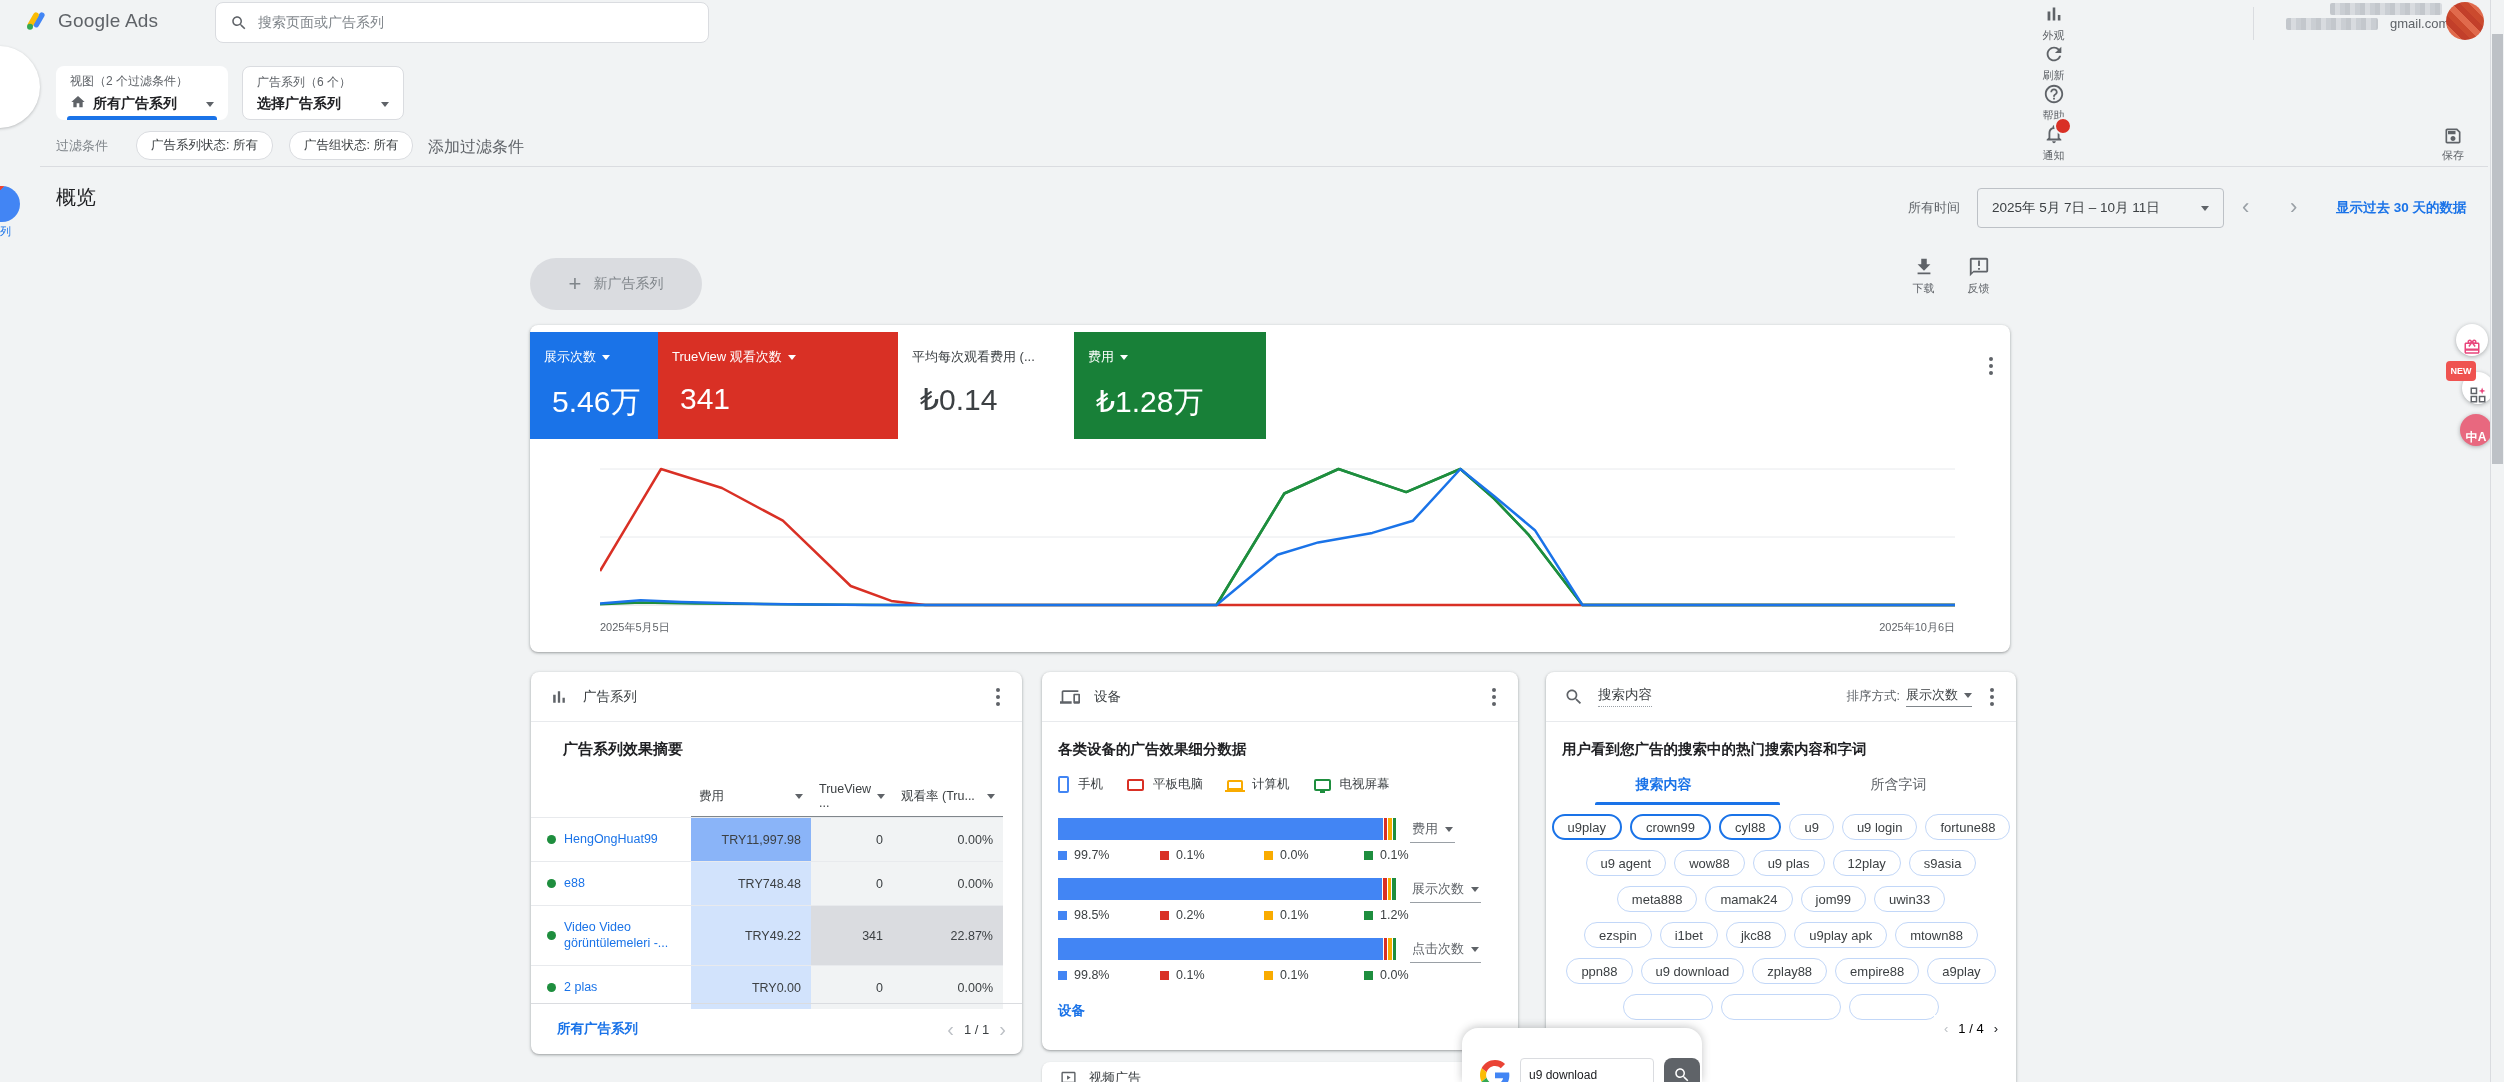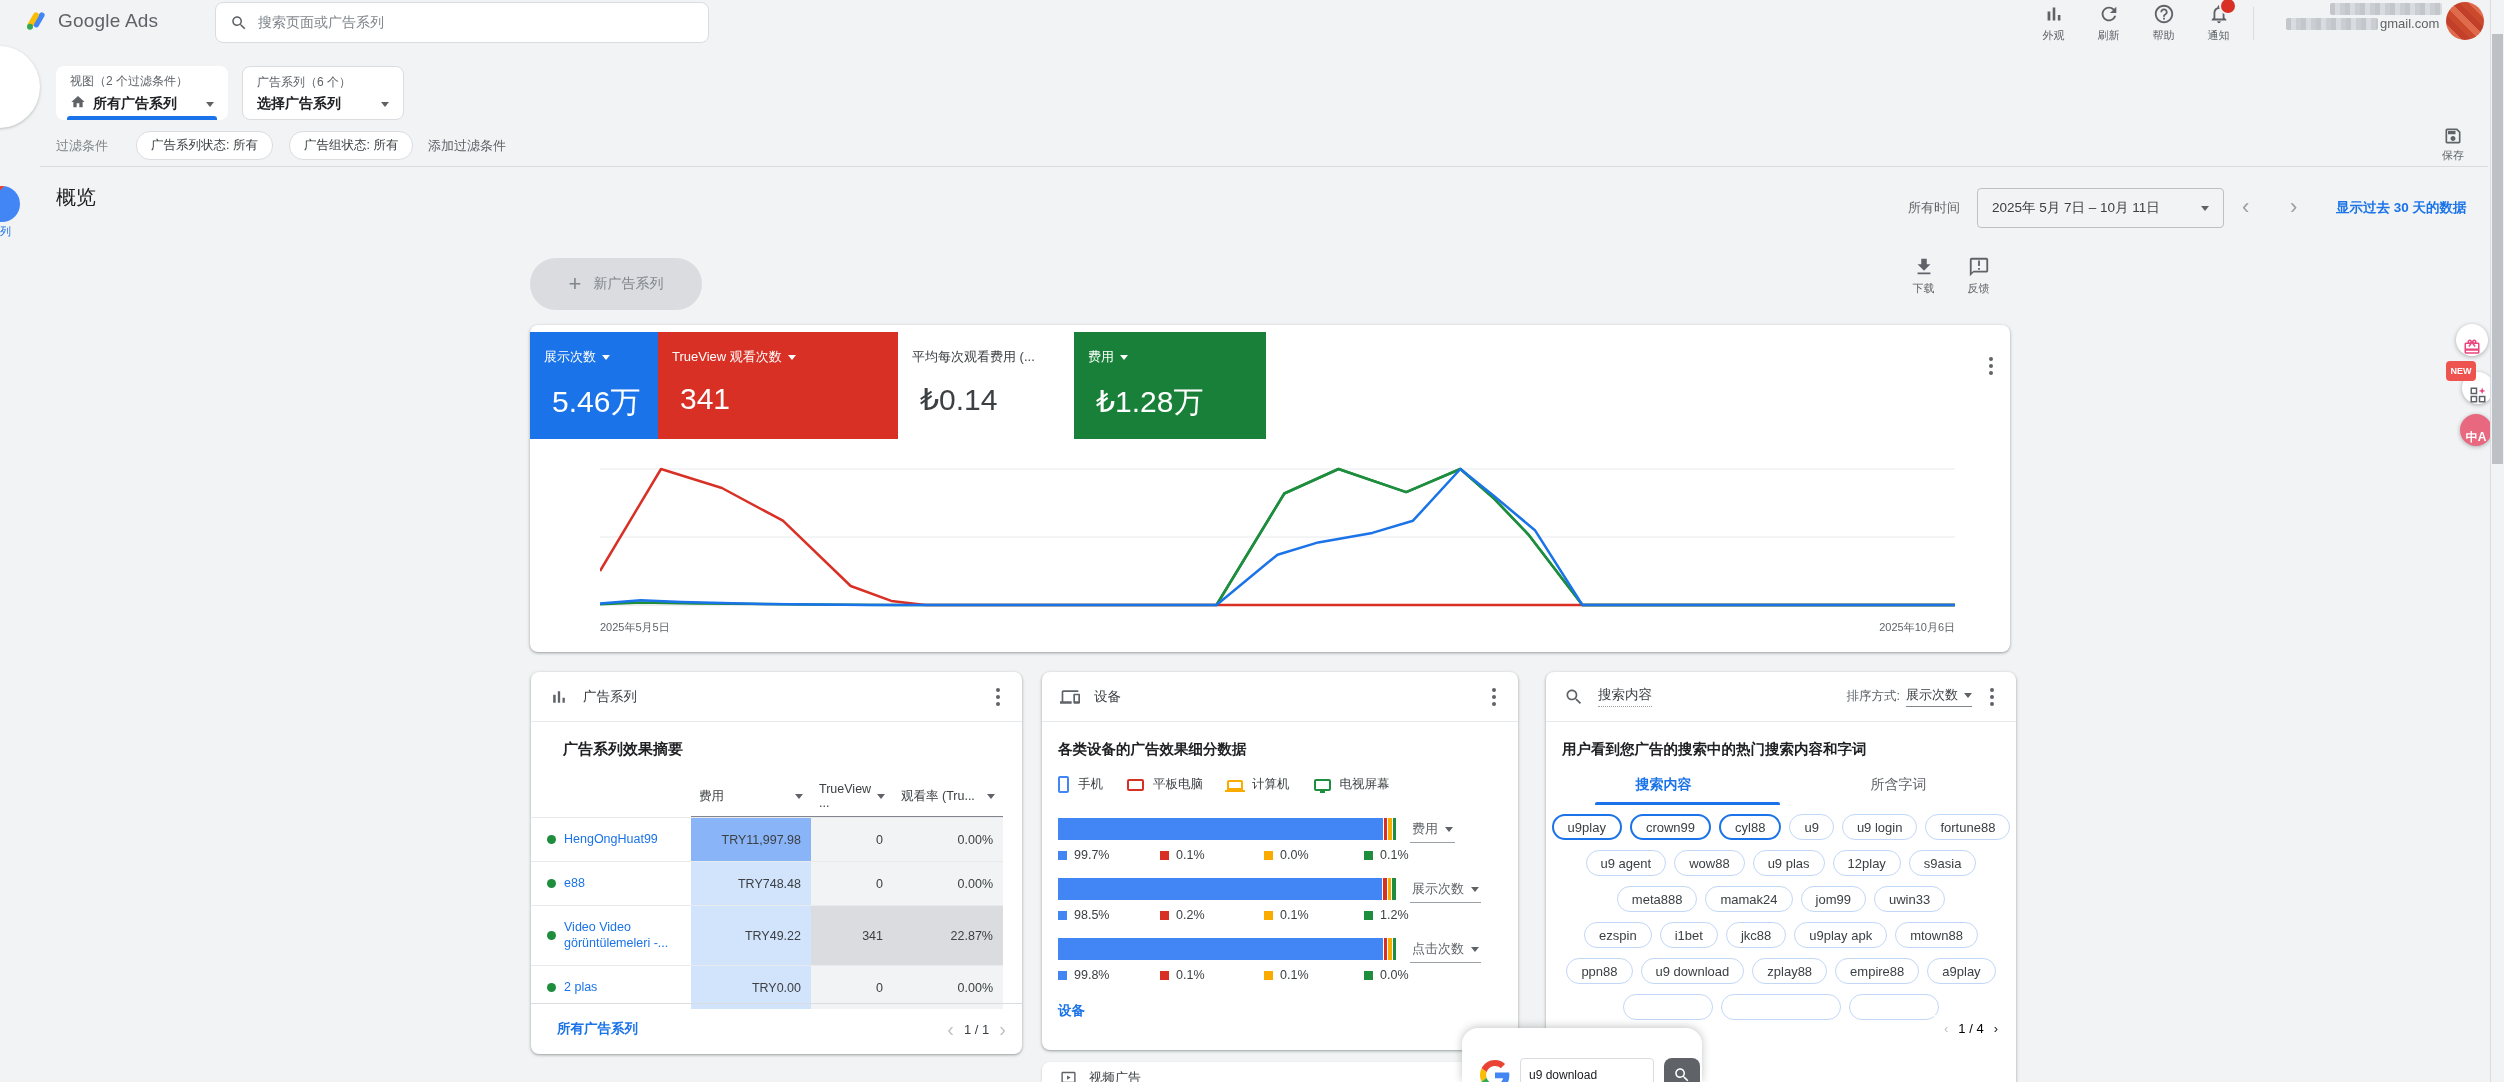--- a/index.html
+++ b/index.html
@@ -5,43 +5,43 @@
   html,body{margin:0;padding:0;background:#e8eaed;}
   body{font-family:"Liberation Sans","DejaVu Sans",sans-serif;}
   .page{position:relative;width:2504px;height:1082px;background:#f1f3f4;overflow:hidden;}
   .abs{position:absolute;}
   .card{background:#fff;border-radius:8px;box-shadow:0 1px 2px 0 rgba(60,64,67,.3),0 1px 3px 1px rgba(60,64,67,.15);}
   
   .logo{left:24px;top:9px;display:flex;align-items:center;gap:8px;}
   .logo-text{font-size:19px;color:#5f6368;letter-spacing:.2px;}
   .searchbox{left:215px;top:2px;width:494px;height:41px;background:#fff;border:1px solid #dadce0;border-radius:8px;display:flex;align-items:center;padding:0 14px;gap:10px;box-sizing:border-box;}
   .searchbox .ph{color:#80868b;font-size:14px;}
-  .topnav{left:2026px;top:3px;display:flex;}
+  .topnav{left:2026px;top:3px;display:flex;flex-direction:column;}
   .nav-item{width:55px;display:flex;flex-direction:column;align-items:center;cursor:pointer;}
   .nav-ic{position:relative;width:22px;height:22px;color:#5f6368;}
   .nav-ic svg{width:22px;height:22px;fill:#5f6368;}
   .nav-lb{font-size:11px;color:#5f6368;margin-top:3px;}
   .badge{position:absolute;top:-6px;right:-7px;width:14px;height:14px;border-radius:50%;background:#d93025;border:2px solid #f1f3f4;}
   .vdiv{left:2253px;top:7px;width:1px;height:33px;background:#dadce0;}
   .pixels{background:repeating-linear-gradient(90deg,#c3c7cc 0 5px,#d8dbdf 5px 10px,#caced3 10px 15px);border-radius:2px;}
-  .acct-line{left:2262px;top:16px;display:flex;align-items:center;gap:2px;padding-left:24px;}
+  .acct-line{left:2262px;top:16px;display:flex;align-items:center;gap:12px;padding-left:24px;}
   .acct-frag{font-size:13px;color:#5f6368;}
   .avatar{left:2446px;top:2px;width:38px;height:38px;border-radius:50%;background:repeating-linear-gradient(45deg,#cb4a2e 0 6px,#e06a4c 6px 12px,#c23f2a 12px 18px);}
   
   .picker{top:66px;height:54px;border-radius:8px;background:#fff;box-sizing:border-box;padding:7px 14px 0;}
   .picker .sm{font-size:12px;color:#5f6368;}
   .picker .row{display:flex;align-items:center;gap:7px;margin-top:4px;}
   .picker .val{font-size:14px;font-weight:bold;color:#202124;}
   .ct{display:inline-block;width:0;height:0;border-left:4.5px solid transparent;border-right:4.5px solid transparent;border-top:5px solid #5f6368;}
   .blue-underline{position:absolute;left:11px;right:11px;bottom:0;height:4px;border-radius:3px 3px 0 0;background:#1a73e8;}
   
   .filter-label{left:56px;top:137px;font-size:13px;color:#80868b;}
   .fchip{height:27px;border:1px solid #dadce0;border-radius:14px;background:#fff;display:inline-flex;align-items:center;padding:0 14px;font-size:12.5px;color:#3c4043;margin-right:16px;cursor:pointer;}
   .fchips{left:136px;top:131px;display:flex;}
-  .addf{left:428px;top:137px;font-size:13px;color:#5f6368;cursor:pointer;}
+  .addf{left:428px;top:137px;font-size:16px;color:#5f6368;cursor:pointer;}
   .saveb{left:2442px;top:126px;display:flex;flex-direction:column;align-items:center;cursor:pointer;}
   .saveb svg{width:20px;height:20px;fill:#5f6368;}
   .saveb div{font-size:11px;color:#5f6368;margin-top:2px;}
   .hdiv{left:40px;top:166px;width:2448px;height:1px;background:#dadce0;}
   
   .ov-title{left:56px;top:184px;font-size:20px;color:#202124;}
   .time-label{left:1908px;top:199px;font-size:13px;color:#5f6368;}
   .datebox{left:1977px;top:188px;width:247px;height:40px;border:1px solid #bdc1c6;border-radius:4px;box-sizing:border-box;display:flex;align-items:center;justify-content:space-between;padding:0 14px;cursor:pointer;}
   .datebox .dr{font-size:13.5px;color:#3c4043;}
   .chev{font-size:22px;color:#9aa0a6;cursor:pointer;}

